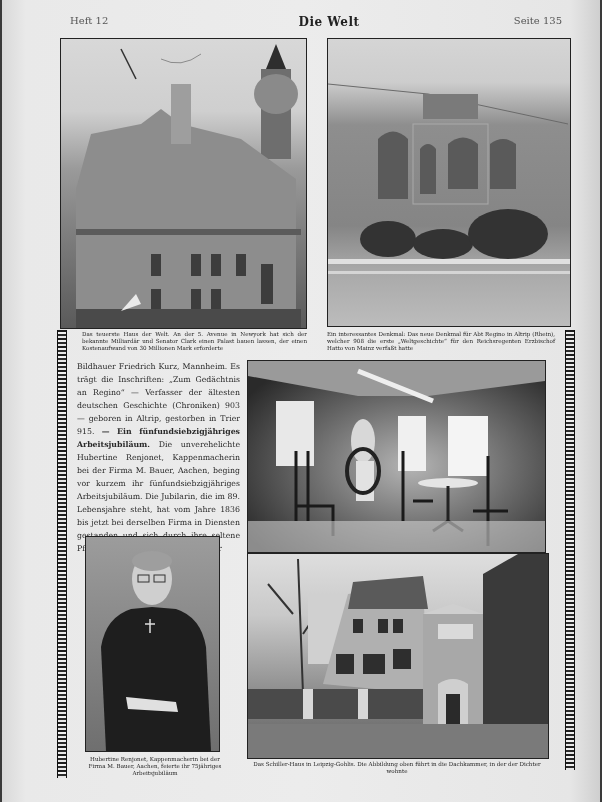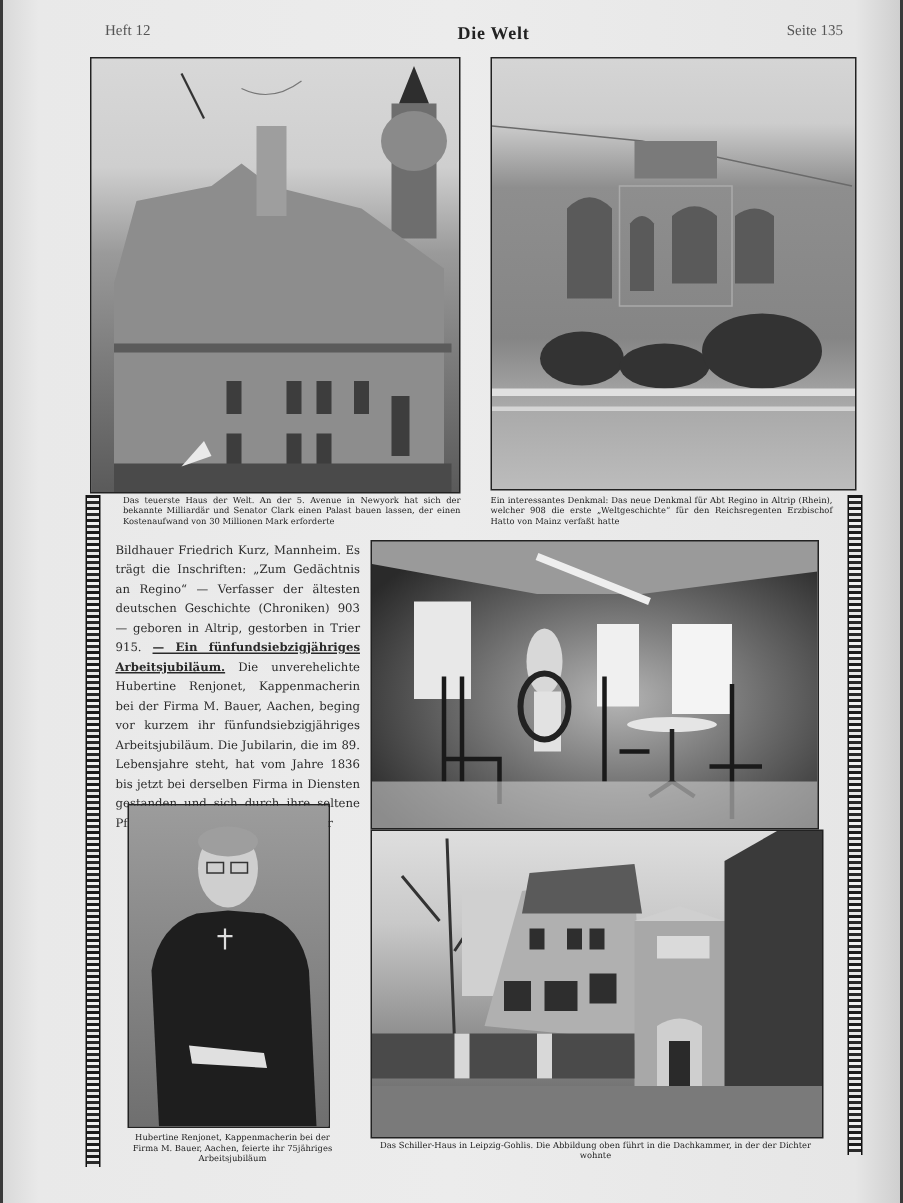--- a/index.html
+++ b/index.html
@@ -1,18 +1,18 @@
 <!DOCTYPE html>
 <html><head>
 <meta charset="utf-8">
 <style>
   html,body{margin:0;padding:0;}
   body{width:602px;height:802px;background:#3a3a3a;position:relative;overflow:hidden;font-family:"DejaVu Serif",serif;}
   .page{position:absolute;left:2px;top:0;width:598px;height:802px;background:linear-gradient(90deg,#d9d9d9 0%,#e9e9e9 4%,#ececec 50%,#e6e6e6 95%,#cfcfcf 100%);}
-  .hdr{position:absolute;top:15px;font-size:10px;color:#555;font-family:Liberation Serif, serif;}
+  .hdr{position:absolute;top:15px;font-size:10px;color:#555;}
   .hdr-left{left:68px;}
   .hdr-center{left:0;width:598px;text-align:center;font-size:12px;color:#222;font-weight:bold;letter-spacing:0.5px;margin-left:28px;}
   .hdr-right{right:38px;}
   .photo{position:absolute;border:1px solid #222;overflow:hidden;}
   .cap{position:absolute;font-size:5.6px;line-height:7px;color:#222;text-align:justify;}
   .body-text{position:absolute;left:75px;top:360px;width:163px;font-size:7.8px;line-height:13px;color:#2a2a2a;text-align:justify;}
   .border-orn{position:absolute;width:8px;background:repeating-linear-gradient(180deg,#1c1c1c 0 2px,#f0f0f0 2px 4px,#2a2a2a 4px 6px,#e6e6e6 6px 8px);border-left:1px solid #111;border-right:1px solid #111;}
 </style>
 </head>
 <body>
@@ -69,21 +69,21 @@
       <rect x="0" y="232" width="242" height="3" fill="#d5d5d5"></rect>
     </svg>
   </div>
   <div class="cap" style="left:325px;top:331px;width:228px;">Ein interessantes Denkmal: Das neue Denkmal für Abt Regino in Altrip (Rhein), welcher 908 die erste „Weltgeschichte“ für den Reichsregenten Erzbischof Hatto von Mainz verfaßt hatte</div>
 
   <div class="border-orn" style="left:55px;top:330px;height:448px;"></div>
   <div class="border-orn" style="left:563px;top:330px;height:440px;"></div>
 
   <div class="body-text">
     <span>Bildhauer Friedrich Kurz, Mannheim. Es trägt die Inschriften: „Zum Gedächtnis an Regino“ — Verfasser der ältesten deutschen Geschichte (Chroniken) 903 — geboren in Altrip, gestorben in Trier 915.</span>
-    <span style="font-weight:bold;text-decoration:underline;">— Ein fünfundsiebzigjähriges Arbeitsjubiläum.</span>
+    <span style="font-weight:bold;">— Ein fünfundsiebzigjähriges Arbeitsjubiläum.</span>
     <span>Die unverehelichte Hubertine Renjonet, Kappenmacherin bei der Firma M. Bauer, Aachen, beging vor kurzem ihr fünfundsiebzigjähriges Arbeitsjubiläum. Die Jubilarin, die im 89. Lebensjahre steht, hat vom Jahre 1836 bis jetzt bei derselben Firma in Diensten gestanden und sich durch ihre seltene Pflichttreue die Wertschätzung ihrer</span>
   </div>
 
   <div class="photo" style="left:245px;top:360px;width:297px;height:191px;background:radial-gradient(ellipse at 55% 55%,#b5b5b5 0%,#6a6a6a 45%,#2a2a2a 85%);">
     <svg width="297" height="191" viewBox="0 0 297 191">
       <path d="M0 0 L297 0 L297 20 L180 35 L110 35 L0 15 Z" fill="#9a9a9a"></path>
       <path d="M110 10 L185 40" stroke="#eee" stroke-width="5"></path>
       <rect x="28" y="40" width="38" height="65" fill="#e8e8e8"></rect>
       <rect x="150" y="55" width="28" height="55" fill="#f0f0f0"></rect>
       <rect x="200" y="55" width="40" height="60" fill="#f4f4f4"></rect>

